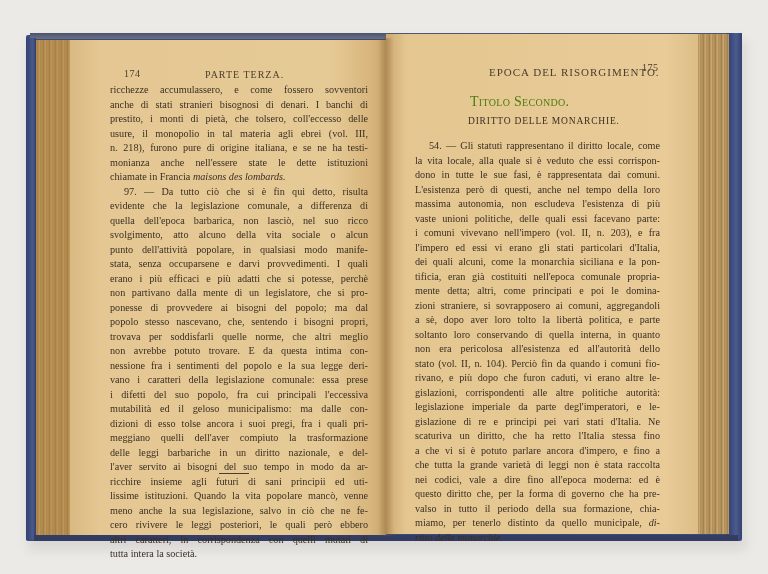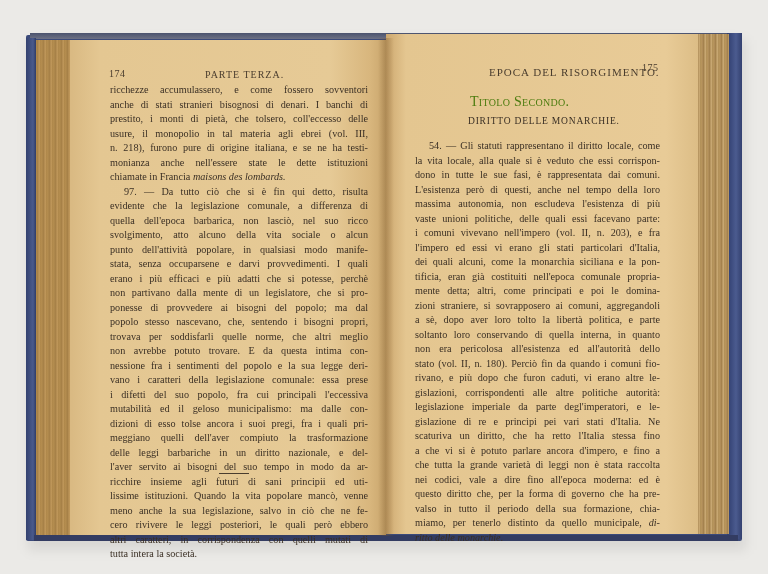--- a/index.html
+++ b/index.html
@@ -93,21 +93,21 @@
 <div class="cover-left-edge"></div>
 <div class="cover-right-edge"></div>
 <div class="cover-bottom"></div>
 <div class="edges-left"></div>
 <div class="edges-right"></div>
 
 <div class="page left"></div>
 <div class="page right"></div>
 <div class="gutter"></div>
 
-<div class="head" style="left:109px; top:68px;">174</div>
+<div class="head" style="left:124px; top:68px;">174</div>
 <div class="head" style="left:205px; top:69px; font-size:10px; letter-spacing:1px;">PARTE TERZA.</div>
 
 <div class="text" style="left:110px; top:83px; width:258px;">
   <span class="line">ricchezze accumulassero, e come fossero sovventori</span>
   <span class="line">anche di stati stranieri bisognosi di denari. I banchi di</span>
   <span class="line">prestito, i monti di pietà, che tolsero, coll'eccesso delle</span>
   <span class="line">usure, il monopolio in tal materia agli ebrei (vol. III,</span>
   <span class="line">n. 218), furono pure di origine italiana, e se ne ha testi-</span>
   <span class="line">monianza anche nell'essere state le dette istituzioni</span>
   <span class="line last"><span>chiamate in Francia</span> <em>maisons des lombards.</em></span>
@@ -156,21 +156,21 @@
   <span class="line">vaste unioni politiche, delle quali essi facevano parte:</span>
   <span class="line">i comuni vivevano nell'impero (vol. II, n. 203), e fra</span>
   <span class="line">l'impero ed essi vi erano gli stati particolari d'Italia,</span>
   <span class="line">dei quali alcuni, come la monarchia siciliana e la pon-</span>
   <span class="line">tificia, eran già costituiti nell'epoca comunale propria-</span>
   <span class="line">mente detta; altri, come principati e poi le domina-</span>
   <span class="line">zioni straniere, si sovrapposero ai comuni, aggregandoli</span>
   <span class="line">a sè, dopo aver loro tolto la libertà politica, e parte</span>
   <span class="line">soltanto loro conservando di quella interna, in quanto</span>
   <span class="line">non era pericolosa all'esistenza ed all'autorità dello</span>
-  <span class="line">stato (vol. II, n. 180). Perciò fin da quando i comuni fio-</span>
+  <span class="line">stato (vol. II, n. 104). Perciò fin da quando i comuni fio-</span>
   <span class="line">rivano, e più dopo che furon caduti, vi erano altre le-</span>
   <span class="line">gislazioni, corrispondenti alle altre politiche autorità:</span>
   <span class="line">legislazione imperiale da parte degl'imperatori, e le-</span>
   <span class="line">gislazione di re e principi pei vari stati d'Italia. Ne</span>
   <span class="line">scaturiva un diritto, che ha retto l'Italia stessa fino</span>
   <span class="line">a che vi si è potuto parlare ancora d'impero, e fino a</span>
   <span class="line">che tutta la grande varietà di leggi non è stata raccolta</span>
   <span class="line">nei codici, vale a dire fino all'epoca moderna: ed è</span>
   <span class="line">questo diritto che, per la forma di governo che ha pre-</span>
   <span class="line">valso in tutto il periodo della sua formazione, chia-</span>

